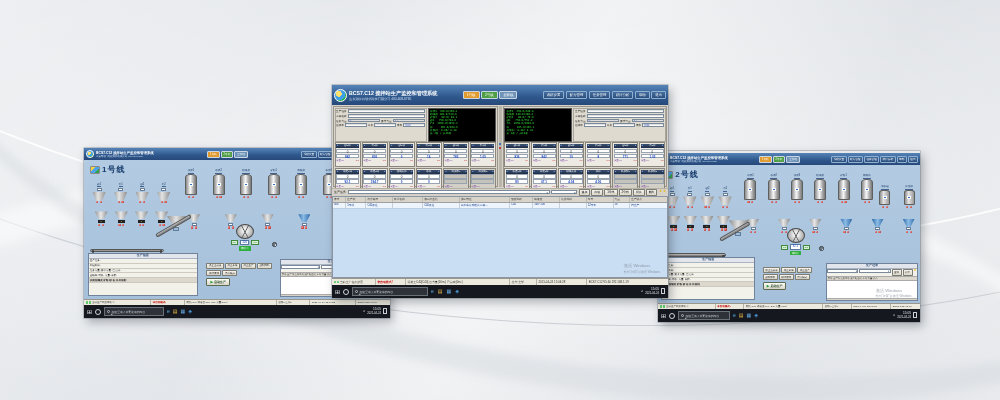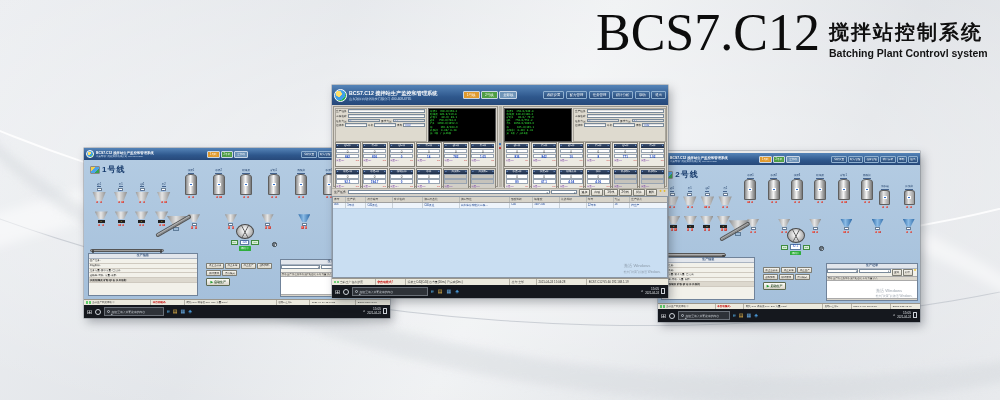--- a/index.html
+++ b/index.html
@@ -214,27 +214,20 @@
 </style>
 </head>
 <body>
 
 <div id="stage">
   <div class="sw" id="sw1"></div>
   <div class="sw" id="sw2"></div>
   <div class="sw" id="sw3"></div>
   <div class="sw" id="sw4"></div>
 
-  <div class="brand">
-    <div class="brand-model">BCS7.C12</div>
-    <div class="brand-side">
-      <div class="brand-cn">搅拌站控制系统</div>
-      <div class="brand-en">Batching Plant Controvl system</div>
-    </div>
-  </div>
 
   <div class="win" id="win-left">
     <div class="tb tb-plant">
       <div class="logo"></div>
       <div class="tcol">
         <div class="t1">BCS7.C12 搅拌站生产监控和管理系统</div>
         <div class="t2">山东翔宇自动化科技有限公司  400-608-6765</div>
       </div>
       <div class="sp"></div>
       <div style="display:flex;gap:1px;">

